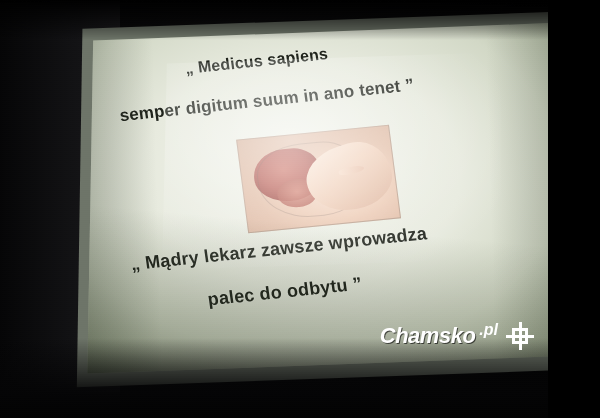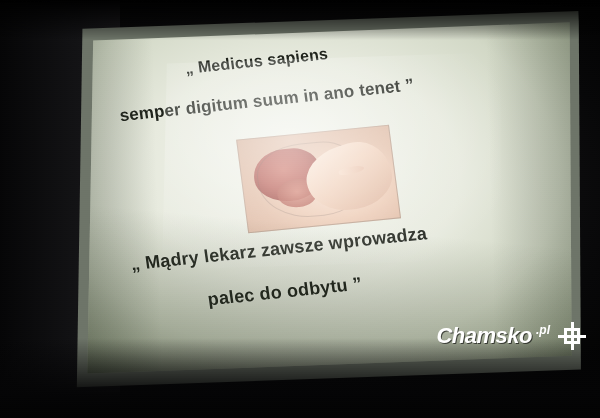--- a/index.html
+++ b/index.html
@@ -9,21 +9,21 @@
   }
   body {
     width: 600px;
     height: 418px;
     overflow: hidden;
     font-family: "Liberation Sans", sans-serif;
   }
 
   #photo {
     position: relative;
-    width: 600px;
+    width: 548px;
     height: 418px;
     background: #0a0a0c;
     overflow: hidden;
   }
 
   
   .room-bg {
     position: absolute;
     inset: 0;
     background:
@@ -195,21 +195,21 @@
   .wm-text {
     font-family: "Liberation Sans", sans-serif;
     font-weight: bold;
     font-style: italic;
     font-size: 22px;
     color: #ffffff;
     text-shadow: 1px 1px 0 rgba(0,0,0,0.6);
     letter-spacing: -0.5px;
   }
   .wm-suffix {
-    font-size: 12px;
+    font-size: 16px;
     font-weight: bold;
     font-style: italic;
     color: #ffffff;
     position: relative;
     top: -6px;
     left: -2px;
   }
   .wm-mark {
     position: relative;
     width: 28px;

